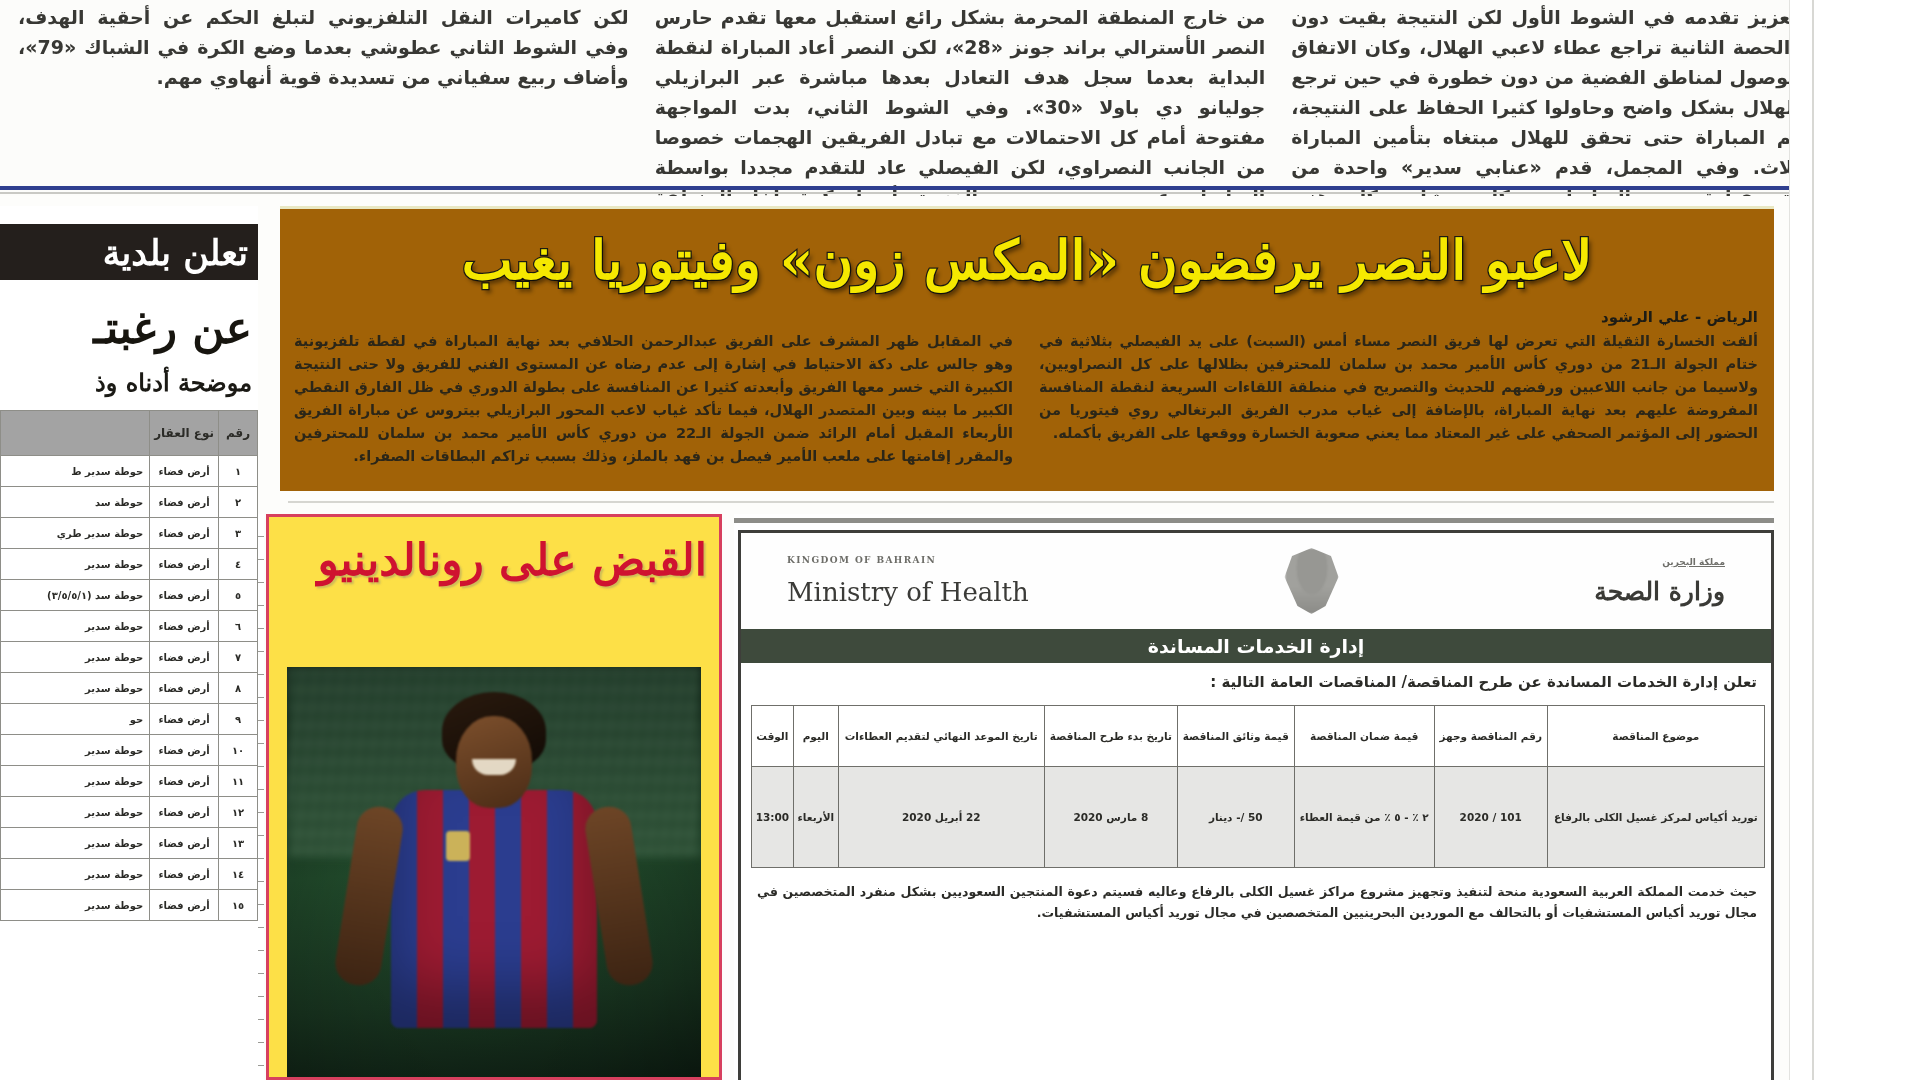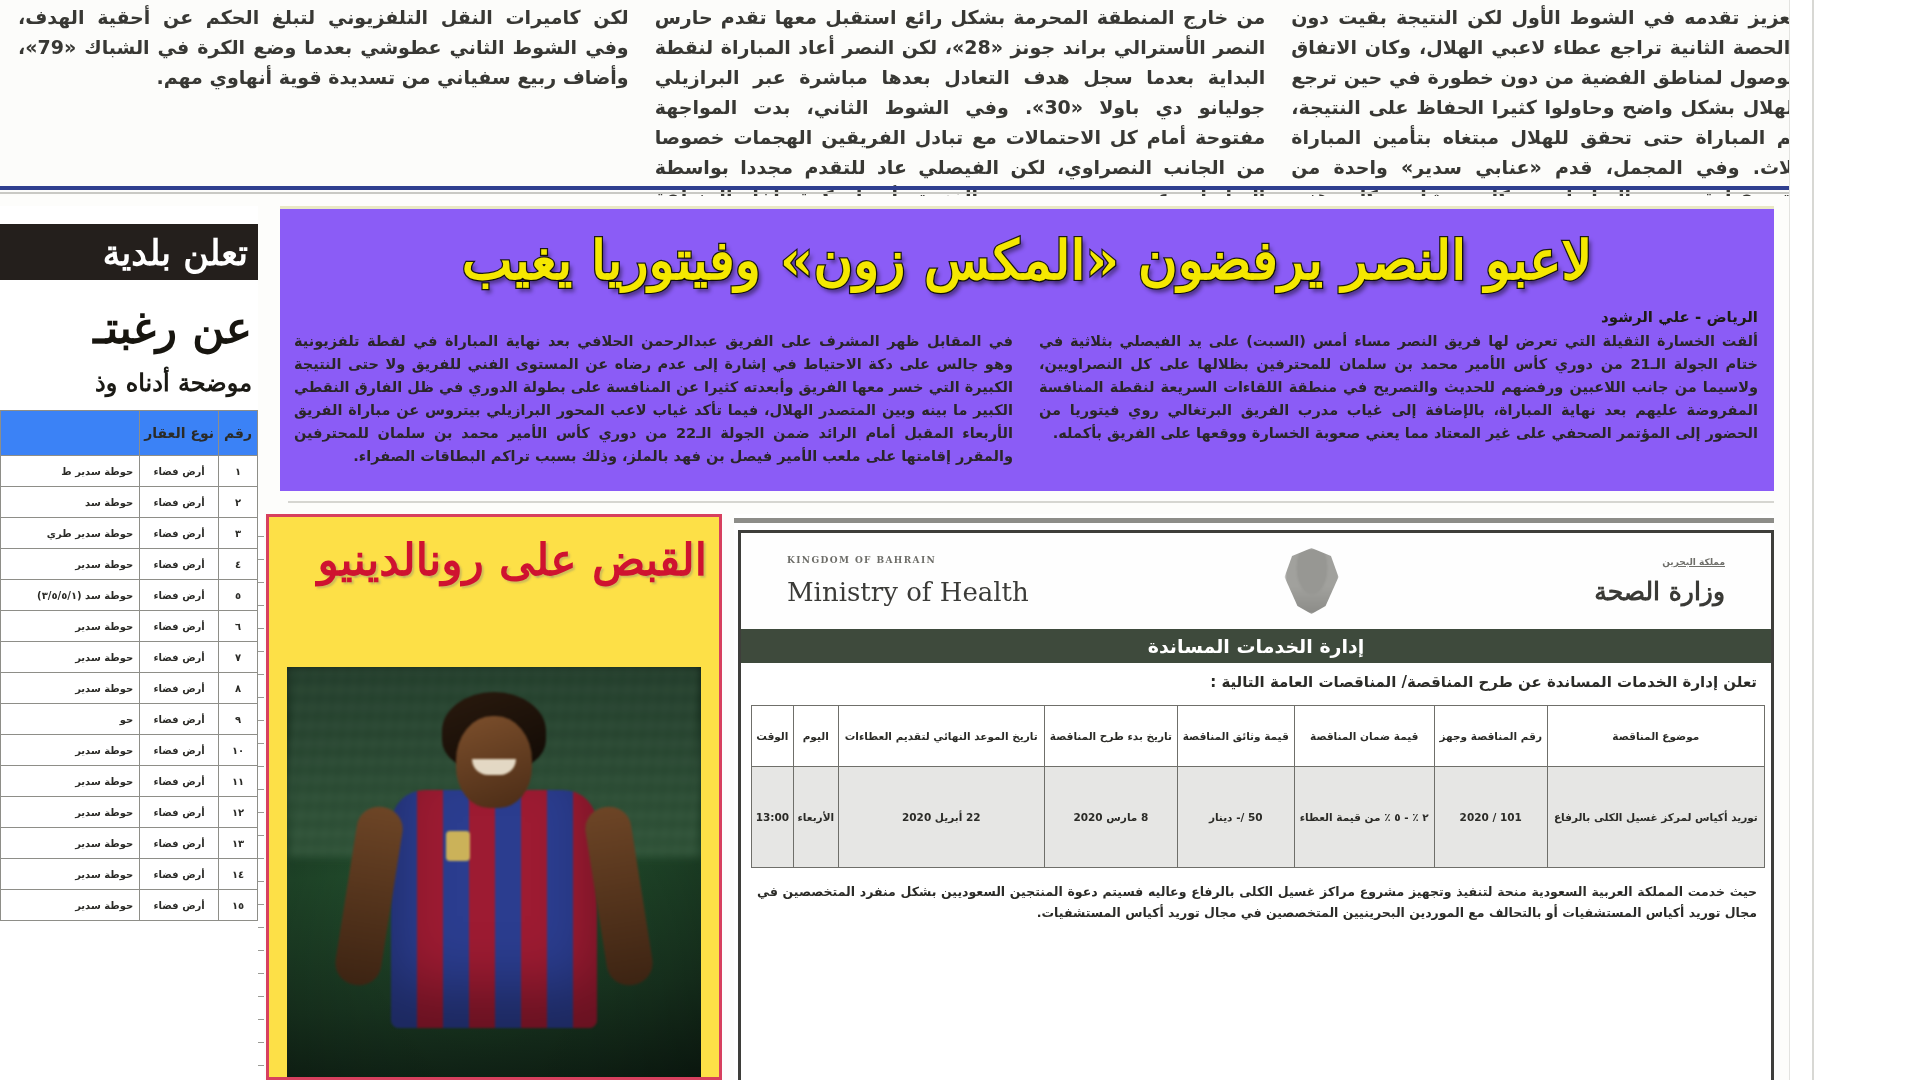--- a/index.html
+++ b/index.html
@@ -95,35 +95,35 @@
     position:absolute;right:0;top:204px;width:258px;
     border-collapse:collapse;direction:rtl;
     font-size:10px;font-weight:700;color:#2b2b27;
     filter:blur(.3px);
   }
   #muni-table th,#muni-table td{
     border:1px solid #8e8e88;
     padding:5px 4px;text-align:center;white-space:nowrap;
     height:20px;
   }
-  #muni-table thead th{background:#3b82f6;font-size:14px;height:34px;}
+  #muni-table thead th{background:#a3a3a3;font-size:12px;height:34px;}
   #muni-table td.c-no{width:30px;}
   #muni-table td.c-type{width:56px;}
   #muni-table td.c-desc{text-align:right;padding-right:6px;}
 
   
   #main-well{
     position:absolute;left:258px;top:206px;right:130px;bottom:0;
     background:#fdfdfb;
   }
 
   
   #feature{
     position:absolute;left:22px;top:0px;right:16px;height:285px;
-    background:#8b5cf6;
+    background:#a16207;
     overflow:hidden;
   }
   #feature-kicker{
     position:absolute;left:0;right:0;top:0;height:3px;background:#e9e8c4;
   }
   #feature-title{
     position:absolute;right:14px;left:14px;top:18px;height:72px;
     direction:rtl;text-align:center;
     font-family:"DejaVu Serif","Liberation Serif",serif;
     font-size:54px;font-weight:900;letter-spacing:-2px;

